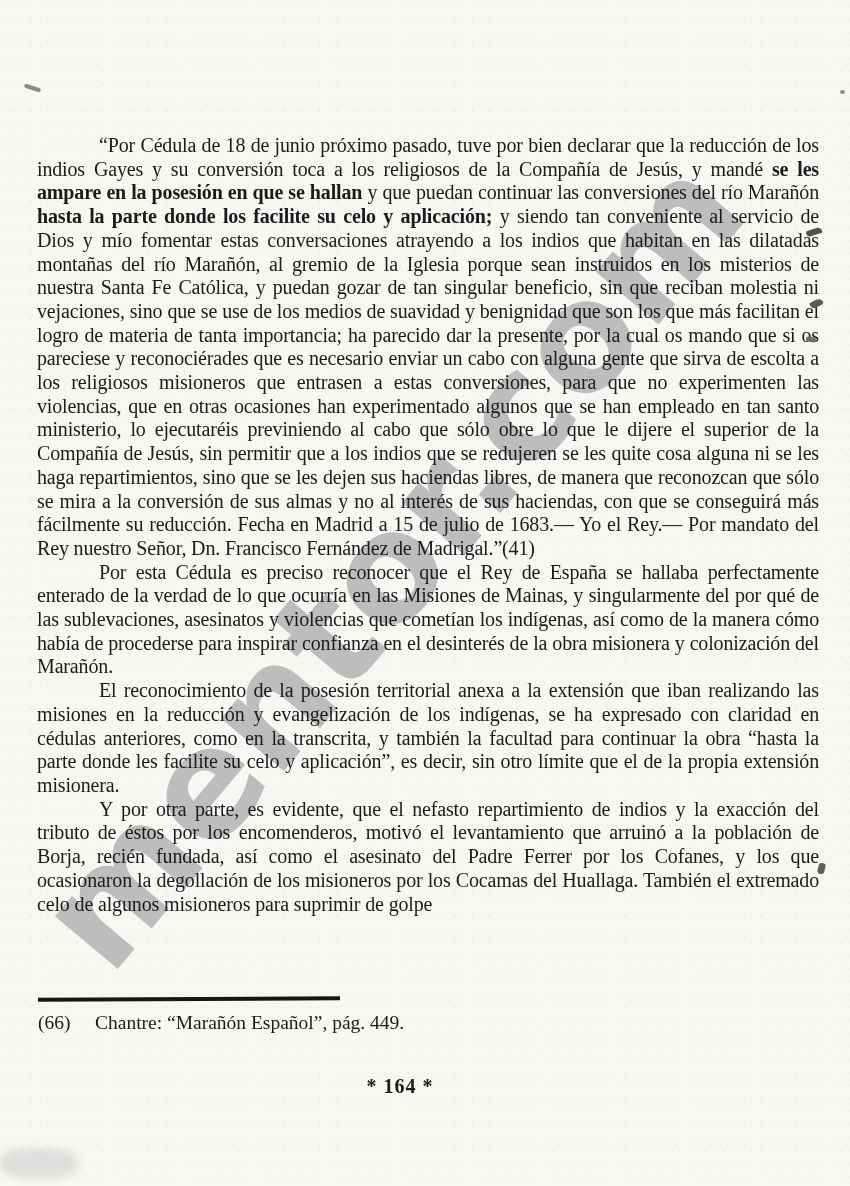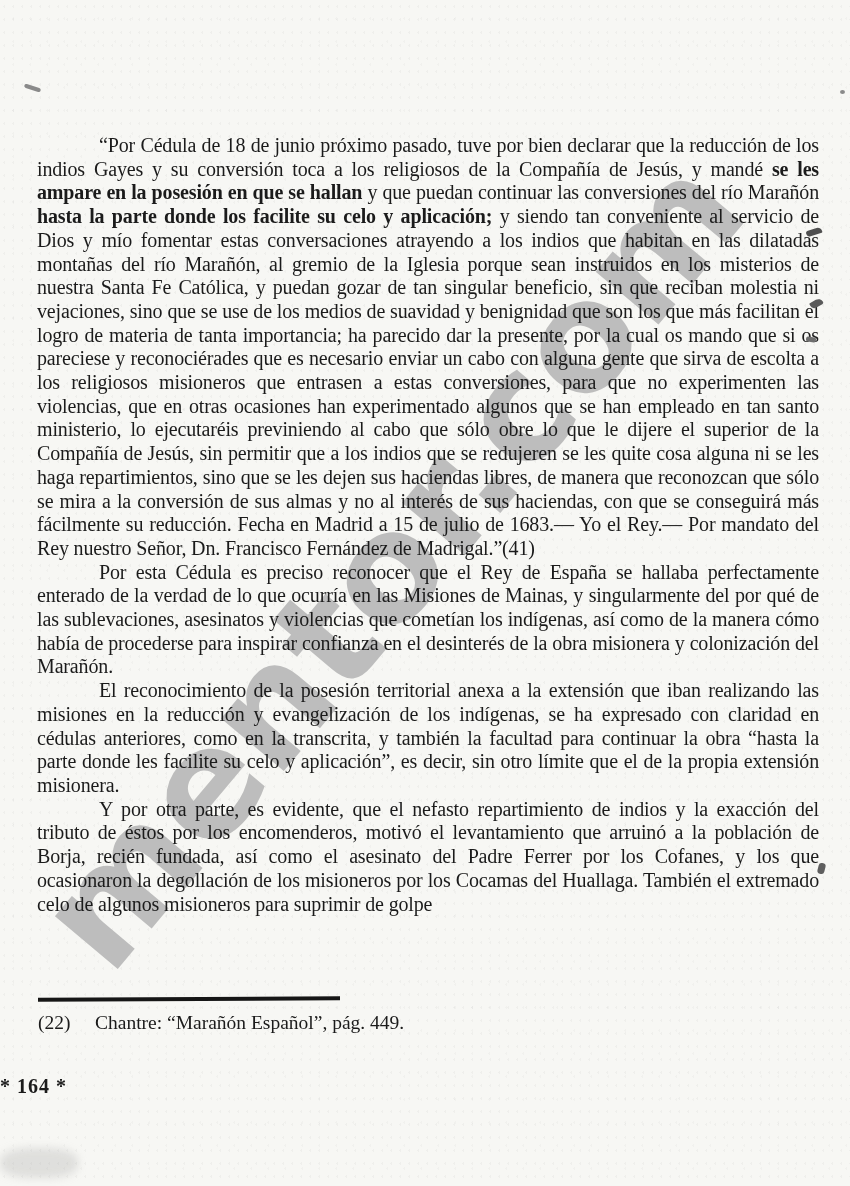--- a/index.html
+++ b/index.html
@@ -65,21 +65,21 @@
     line-height: 24px;
     z-index: 1;
     white-space: nowrap;
   }
   .fn-marker { display: inline-block; min-width: 57px; }
 
   .page-number {
     position: absolute;
     left: 0; top: 1075px;
     width: 800px;
-    text-align: left;
+    text-align: center;
     font-size: 20px;
     font-weight: bold;
     letter-spacing: 1px;
     z-index: 1;
   }
 
   
   .artifact { position: absolute; z-index: 2; }
   .a1 { left: 24px;  top: 86px;   width: 17px; height: 4px;  background:#8a8a8a; transform: rotate(18deg);  border-radius: 2px; }
   .a2 { left: 806px; top: 229px;  width: 16px; height: 6px;  background:#4f4f4f; transform: rotate(-18deg); border-radius: 3px 5px 1px 4px; }
@@ -99,21 +99,21 @@
   <div class="body-text">
       <p><span>“Por Cédula de 18 de junio próximo pasado, tuve por bien declarar que la reducción de los indios Gayes y su conversión toca a los religiosos de la Compañía de Jesús, y mandé </span><b>se les ampare en la posesión en que se hallan</b><span> y que puedan continuar las conversiones del río Marañón </span><b>hasta la parte donde los facilite su celo y aplicación;</b><span> y siendo tan conveniente al servicio de Dios y mío fomentar estas conversaciones atrayendo a los indios que habitan en las dilatadas montañas del río Marañón, al gremio de la Iglesia porque sean instruidos en los misterios de nuestra Santa Fe Católica, y puedan gozar de tan singular beneficio, sin que reciban molestia ni vejaciones, sino que se use de los medios de suavidad y benignidad que son los que más facilitan el logro de materia de tanta importancia; ha parecido dar la presente, por la cual os mando que si os pareciese y reconociérades que es necesario enviar un cabo con alguna gente que sirva de escolta a los religiosos misioneros que entrasen a estas conversiones, para que no experimenten las violencias, que en otras ocasiones han experimentado algunos que se han empleado en tan santo ministerio, lo ejecutaréis previniendo al cabo que sólo obre lo que le dijere el superior de la Compañía de Jesús, sin permitir que a los indios que se redujeren se les quite cosa alguna ni se les haga repartimientos, sino que se les dejen sus haciendas libres, de manera que reconozcan que sólo se mira a la conversión de sus almas y no al interés de sus haciendas, con que se conseguirá más fácilmente su reducción. Fecha en Madrid a 15 de julio de 1683.— Yo el Rey.— Por mandato del Rey nuestro Señor, Dn. Francisco Fernández de Madrigal.”(41)</span></p>
       <p><span>Por esta Cédula es preciso reconocer que el Rey de España se hallaba perfectamente enterado de la verdad de lo que ocurría en las Misiones de Mainas, y singularmente del por qué de las sublevaciones, asesinatos y violencias que cometían los indígenas, así como de la manera cómo había de procederse para inspirar confianza en el desinterés de la obra misionera y colonización del Marañón.</span></p>
       <p><span>El reconocimiento de la posesión territorial anexa a la extensión que iban realizando las misiones en la reducción y evangelización de los indígenas, se ha expresado con claridad en cédulas anteriores, como en la transcrita, y también la facultad para continuar la obra “hasta la parte donde les facilite su celo y aplicación”, es decir, sin otro límite que el de la propia extensión misionera.</span></p>
       <p><span>Y por otra parte, es evidente, que el nefasto repartimiento de indios y la exacción del tributo de éstos por los encomenderos, motivó el levantamiento que arruinó a la población de Borja, recién fundada, así como el asesinato del Padre Ferrer por los Cofanes, y los que ocasionaron la degollación de los misioneros por los Cocamas del Huallaga. También el extremado celo de algunos misioneros para suprimir de golpe</span></p>
     </div>
 
   <div class="footnote-rule"></div>
 
   <div class="footnote">
-    <span class="fn-marker">(22)</span><span>Chantre:  “Marañón Español”, pág. 449.</span>
+    <span class="fn-marker">(66)</span><span>Chantre:  “Marañón Español”, pág. 449.</span>
   </div>
 
   <div class="page-number">* 164 *</div>
 
   <div class="artifact a1"></div>
   <div class="artifact a2"></div>
   <div class="artifact a3"></div>
   <div class="artifact a4"></div>
   <div class="artifact a5"></div>
   <div class="artifact a6"></div>

